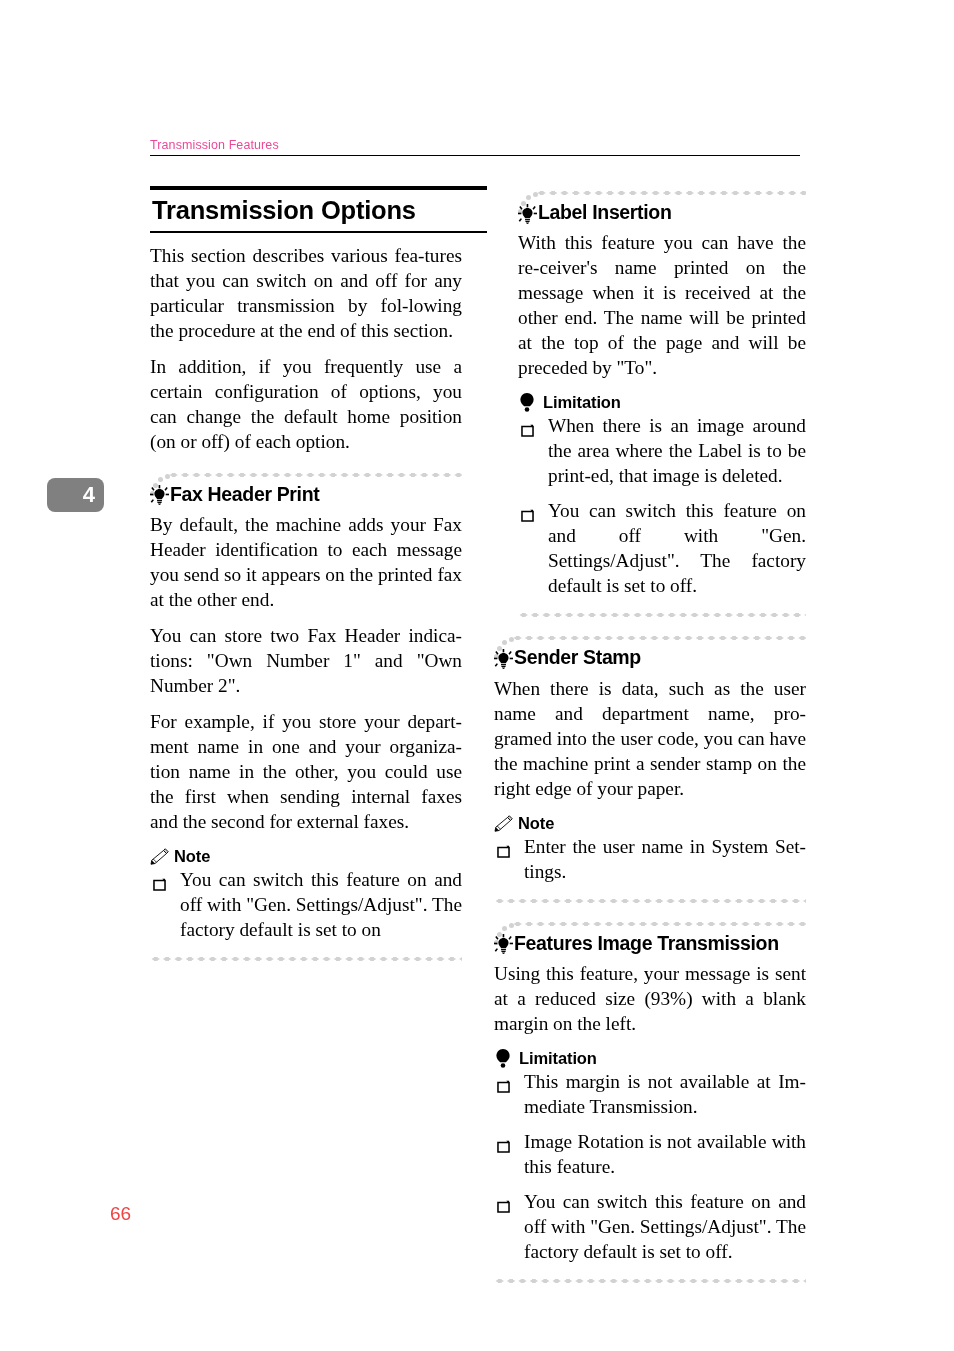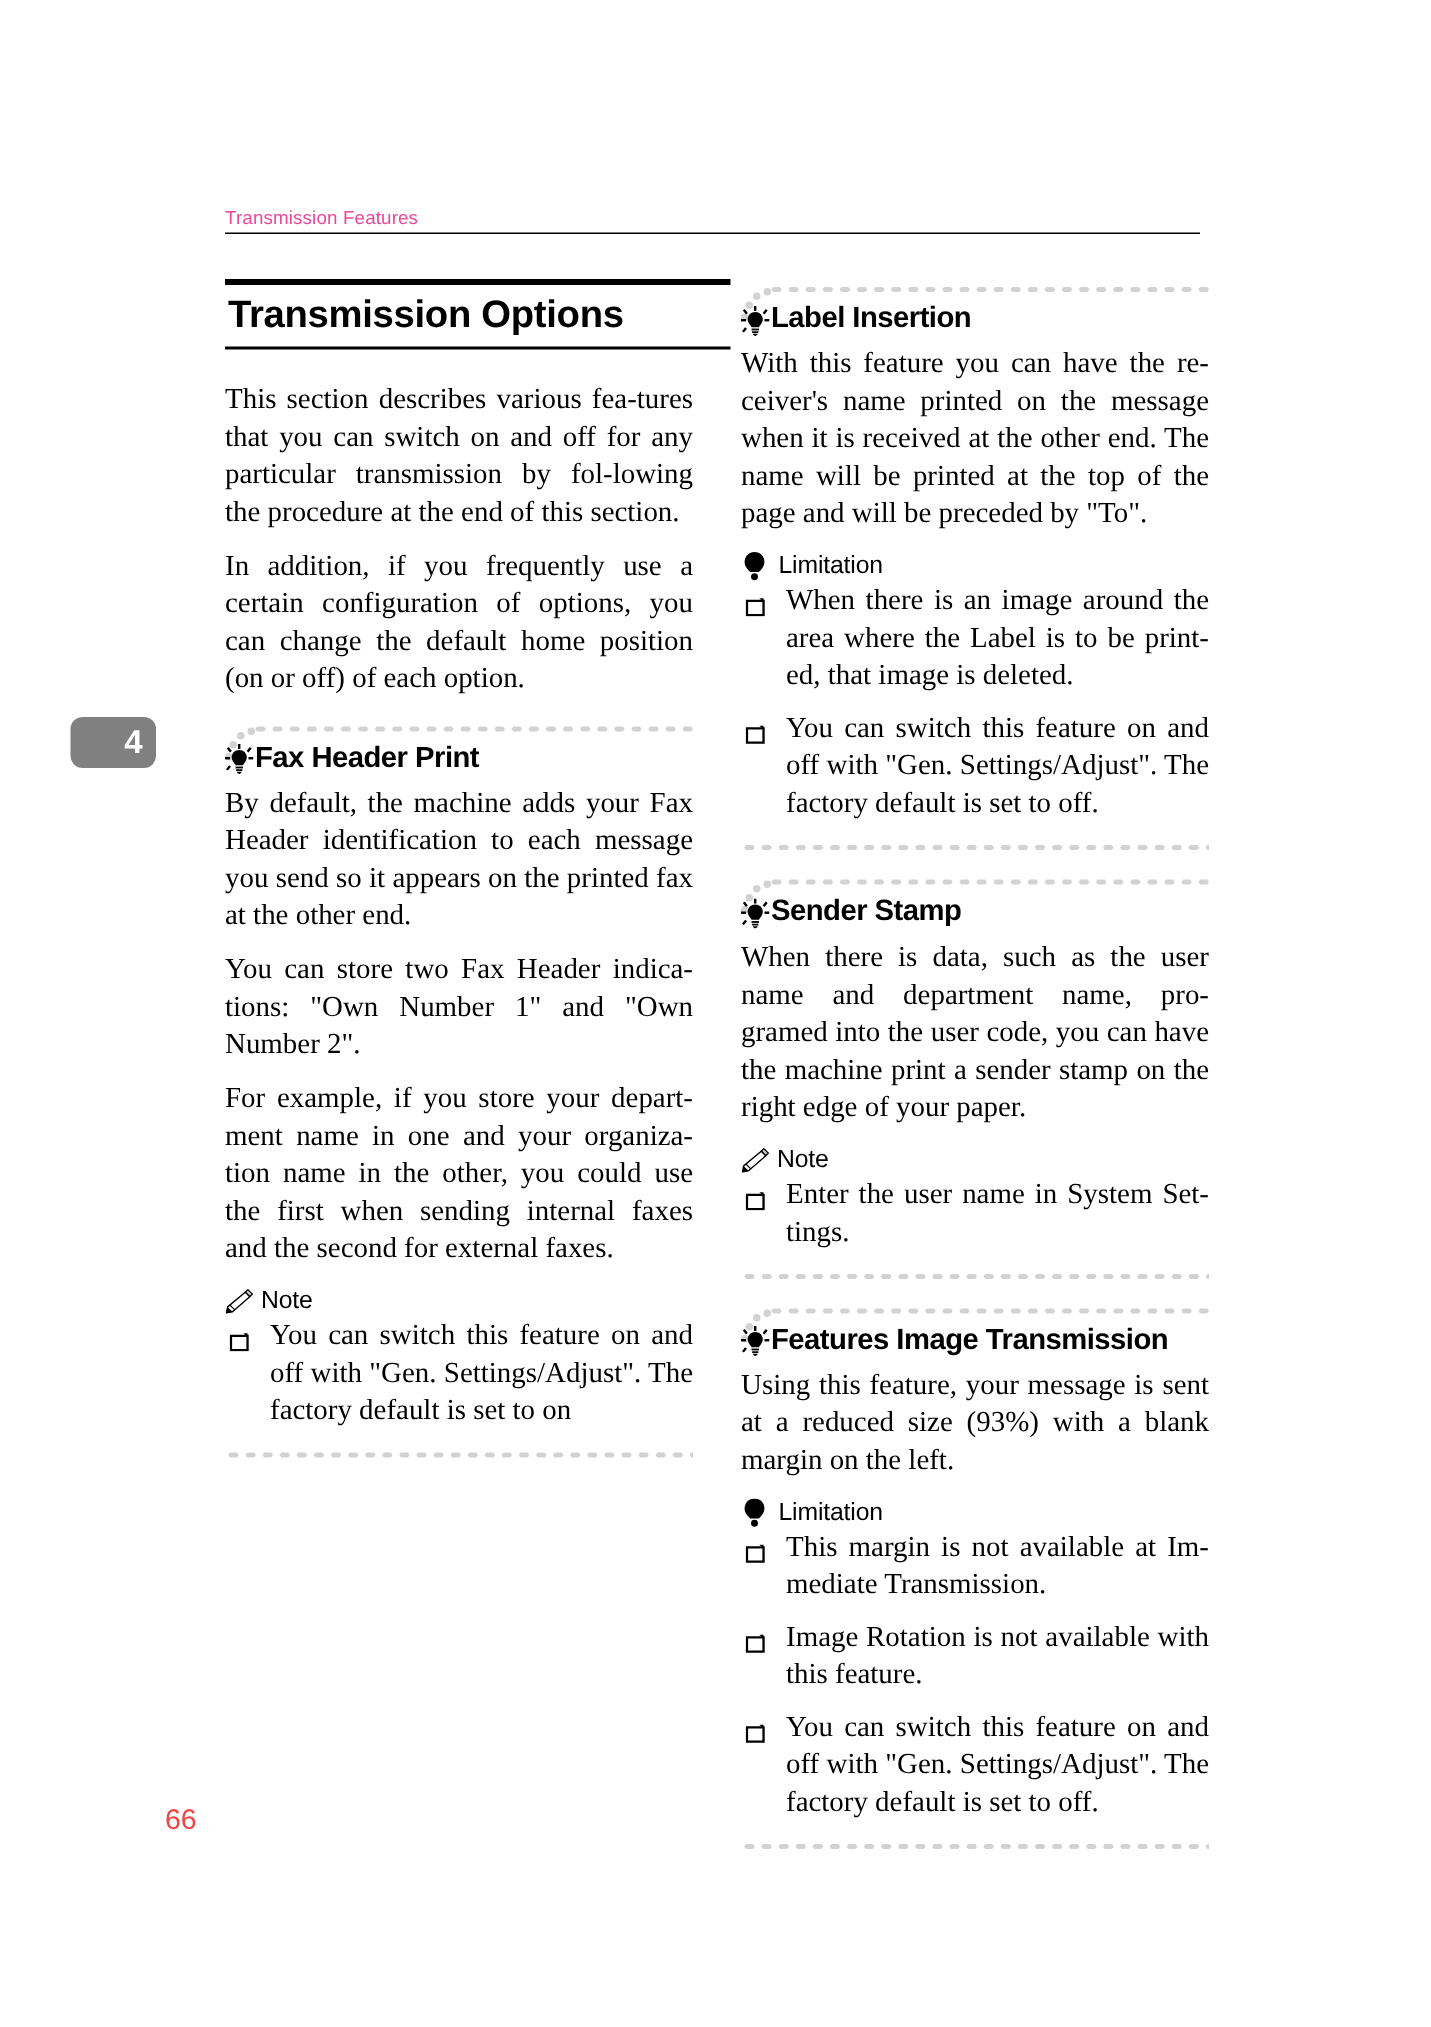--- a/index.html
+++ b/index.html
@@ -66,21 +66,21 @@
   
   .col {
     position: absolute;
     top: 186px;
     width: 312px;
   }
   .col-left  { left: 150px; }
   .col-right { left: 494px; }
 
   
-  .section-title-block { margin-bottom: 22px; }
+  .section-title-block { margin-bottom: 11px; }
   .section-title-block .rule-top {
     border-top: 4.5px solid #000;
     width: 337px;
   }
   .section-title-block .rule-bottom {
     border-top: 2.6px solid #000;
     width: 337px;
   }
   .section-title-block h1 {
     font-family: "Liberation Sans", "DejaVu Sans", sans-serif;
@@ -167,21 +167,21 @@
     width: 19px; height: 20px;
     flex: 0 0 19px;
     margin-right: 1px;
     position: relative;
     top: 1px;
   }
 
   
   h3.callout {
     font-family: "Liberation Sans", "DejaVu Sans", sans-serif;
-    font-weight: normal;
+    font-weight: bold;
     font-size: 16.5px;
     margin: 12px 0 2px 0;
     display: flex;
     align-items: center;
     letter-spacing: -0.1px;
   }
   .icon-pencil { width: 19px; height: 17px; flex:0 0 19px; margin-right: 5px; }
   .icon-limit  { width: 14px; height: 19px; flex:0 0 14px; margin-right: 9px; margin-left: 2px;}
 
   ul.bullets { list-style: none; margin: 0; padding: 0; }
@@ -285,21 +285,21 @@
         <span>You can switch this feature on and off with "Gen. Settings/Adjust". The factory default is set to on</span>
       </li>
     </ul>
 
     <div class="dots-line"></div>
   </div>
 </div>
 
 <div class="col col-right">
 
-  <div class="feature" style="margin-top:0;">
+  <div class="feature" style="margin-top:0;margin-left:24px;">
     <div class="dots-corner">
       <i></i>
         <i></i>
         <i></i>
         <i></i>
     </div>
     <div class="dots-top"></div>
 
     <h2 class="feature-title">
       <span class="icon-bulb">

